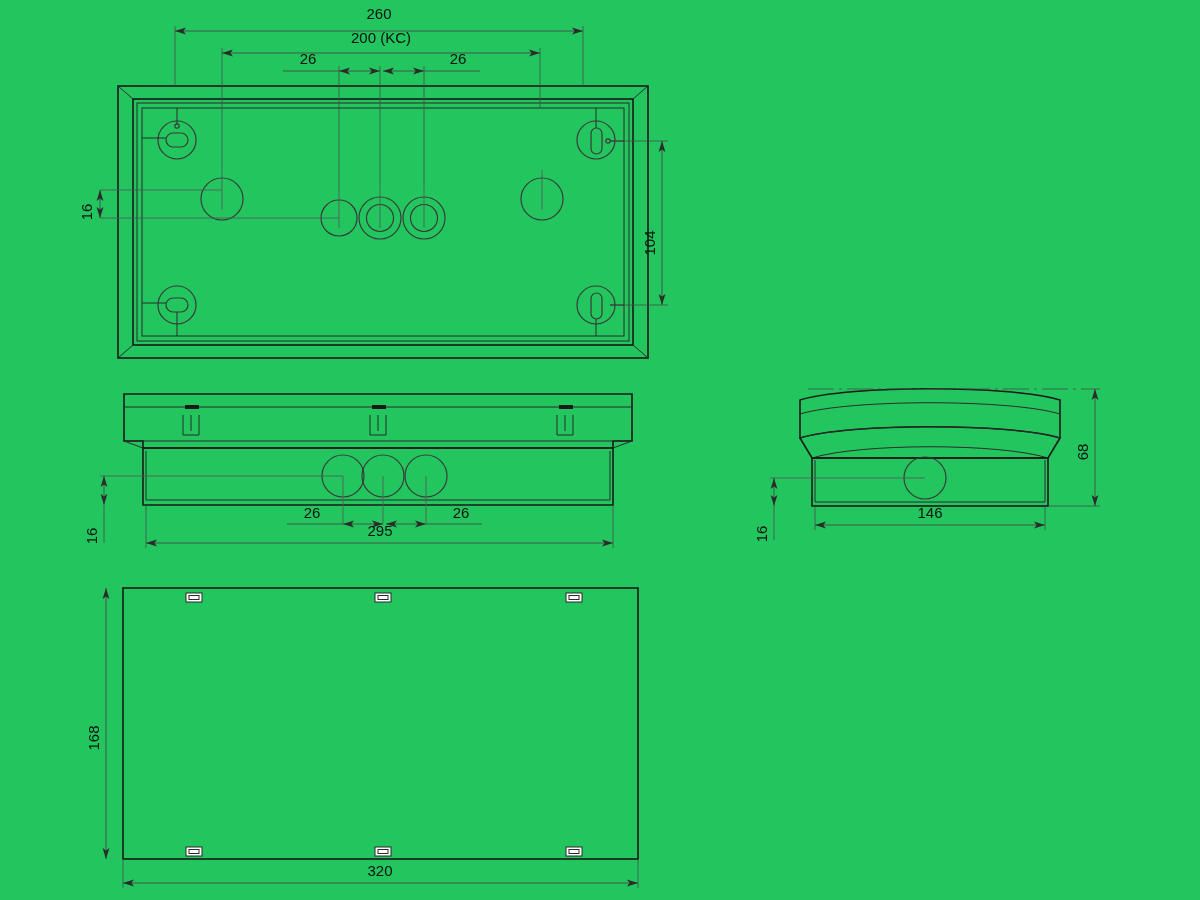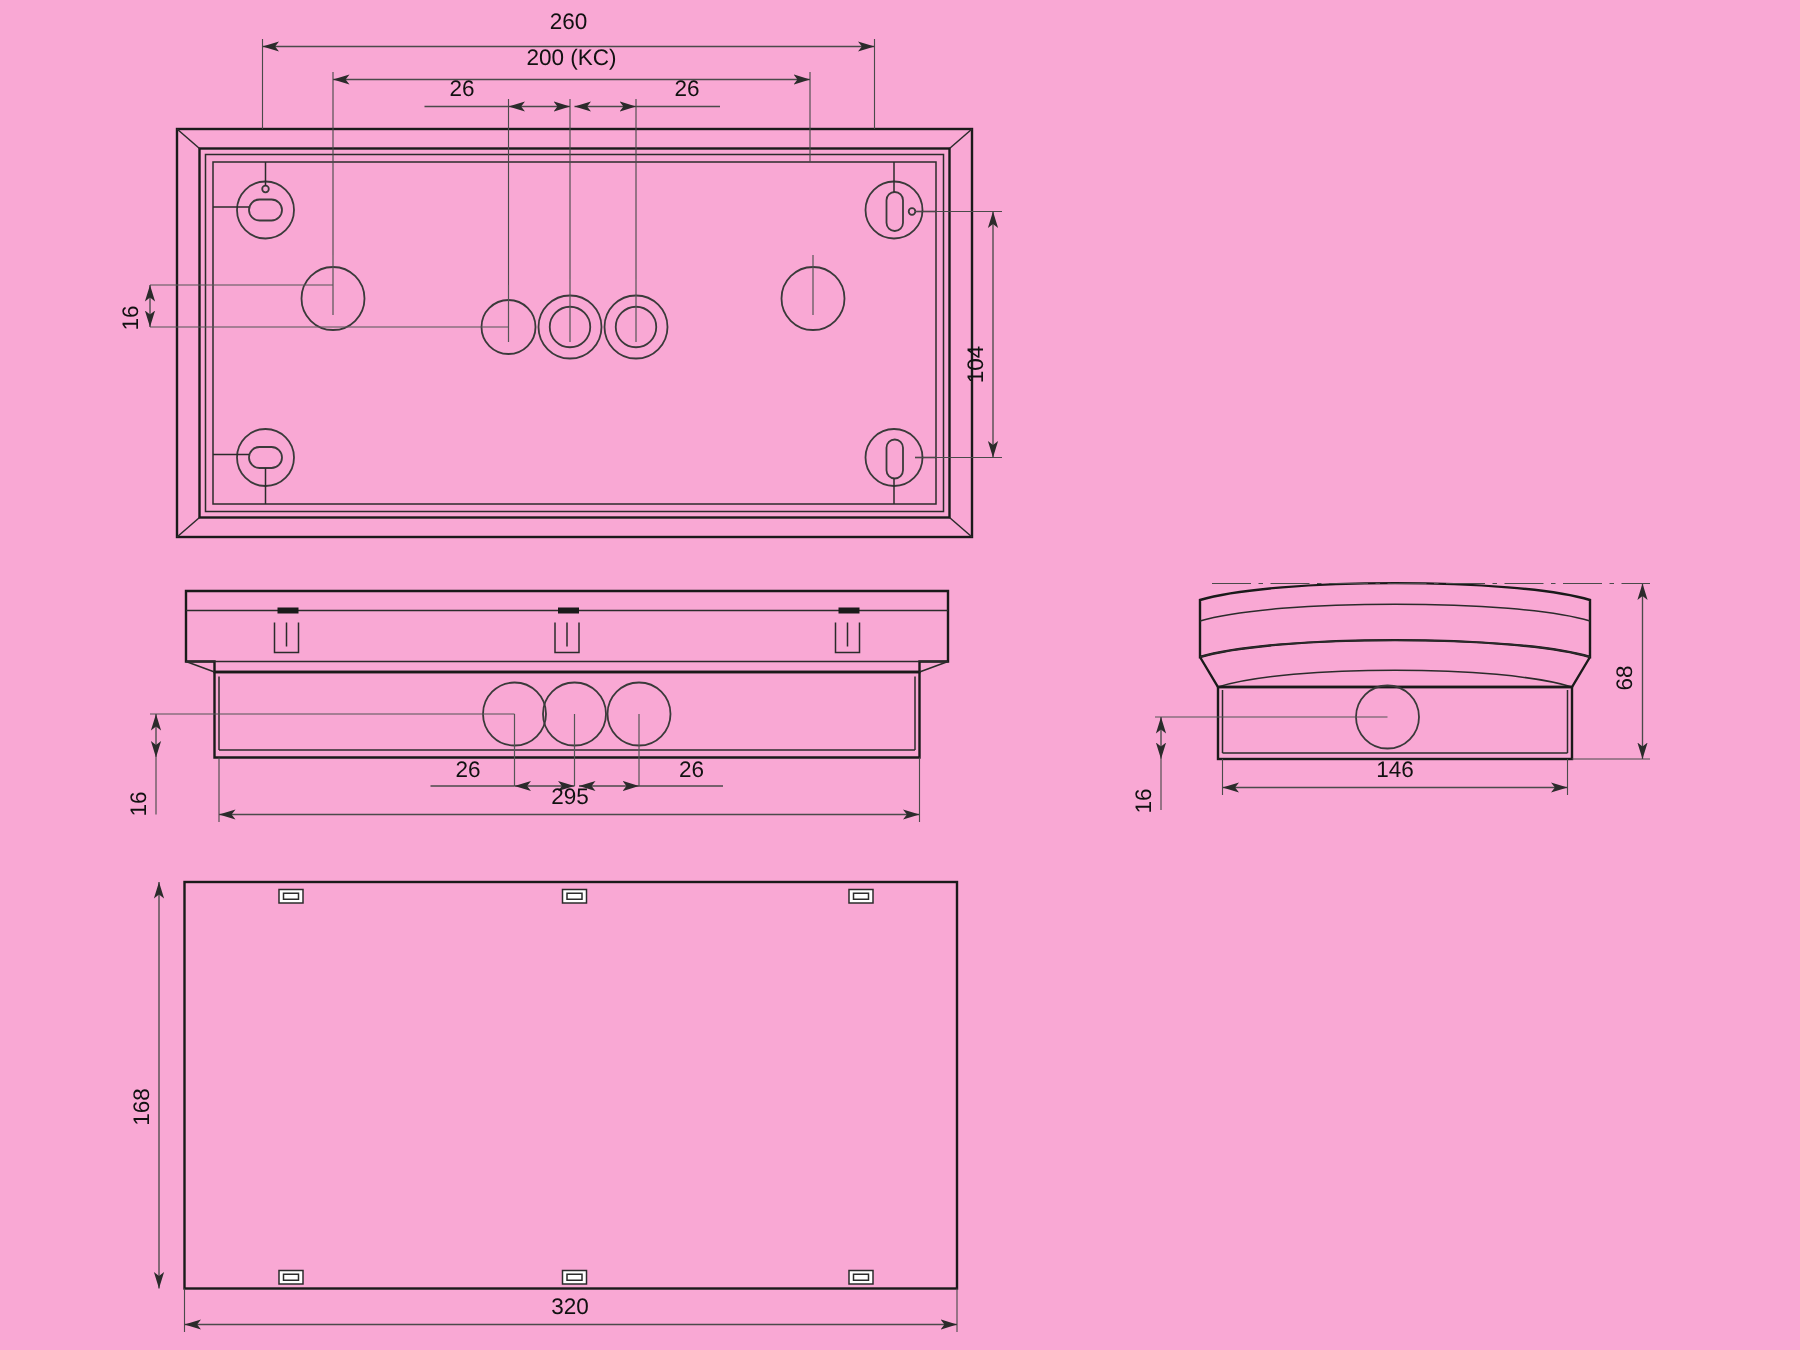--- a/index.html
+++ b/index.html
@@ -7,21 +7,21 @@
     padding: 0;
     background: #ffffff;
   }
   body {
     font-family: "Liberation Sans", sans-serif;
   }
   #drawing-root {
     position: relative;
     width: 1200px;
     height: 900px;
-    background: #f9a8d4;
+    background: #22c55e;
     overflow: hidden;
   }
   svg.cad {
     display: block;
     width: 1200px;
     height: 900px;
   }
   
   .obj  { fill: none; stroke: #1a1a1a; stroke-width: 1.6; }
   .thin { fill: none; stroke: #2b2b2b; stroke-width: 1.0; }

